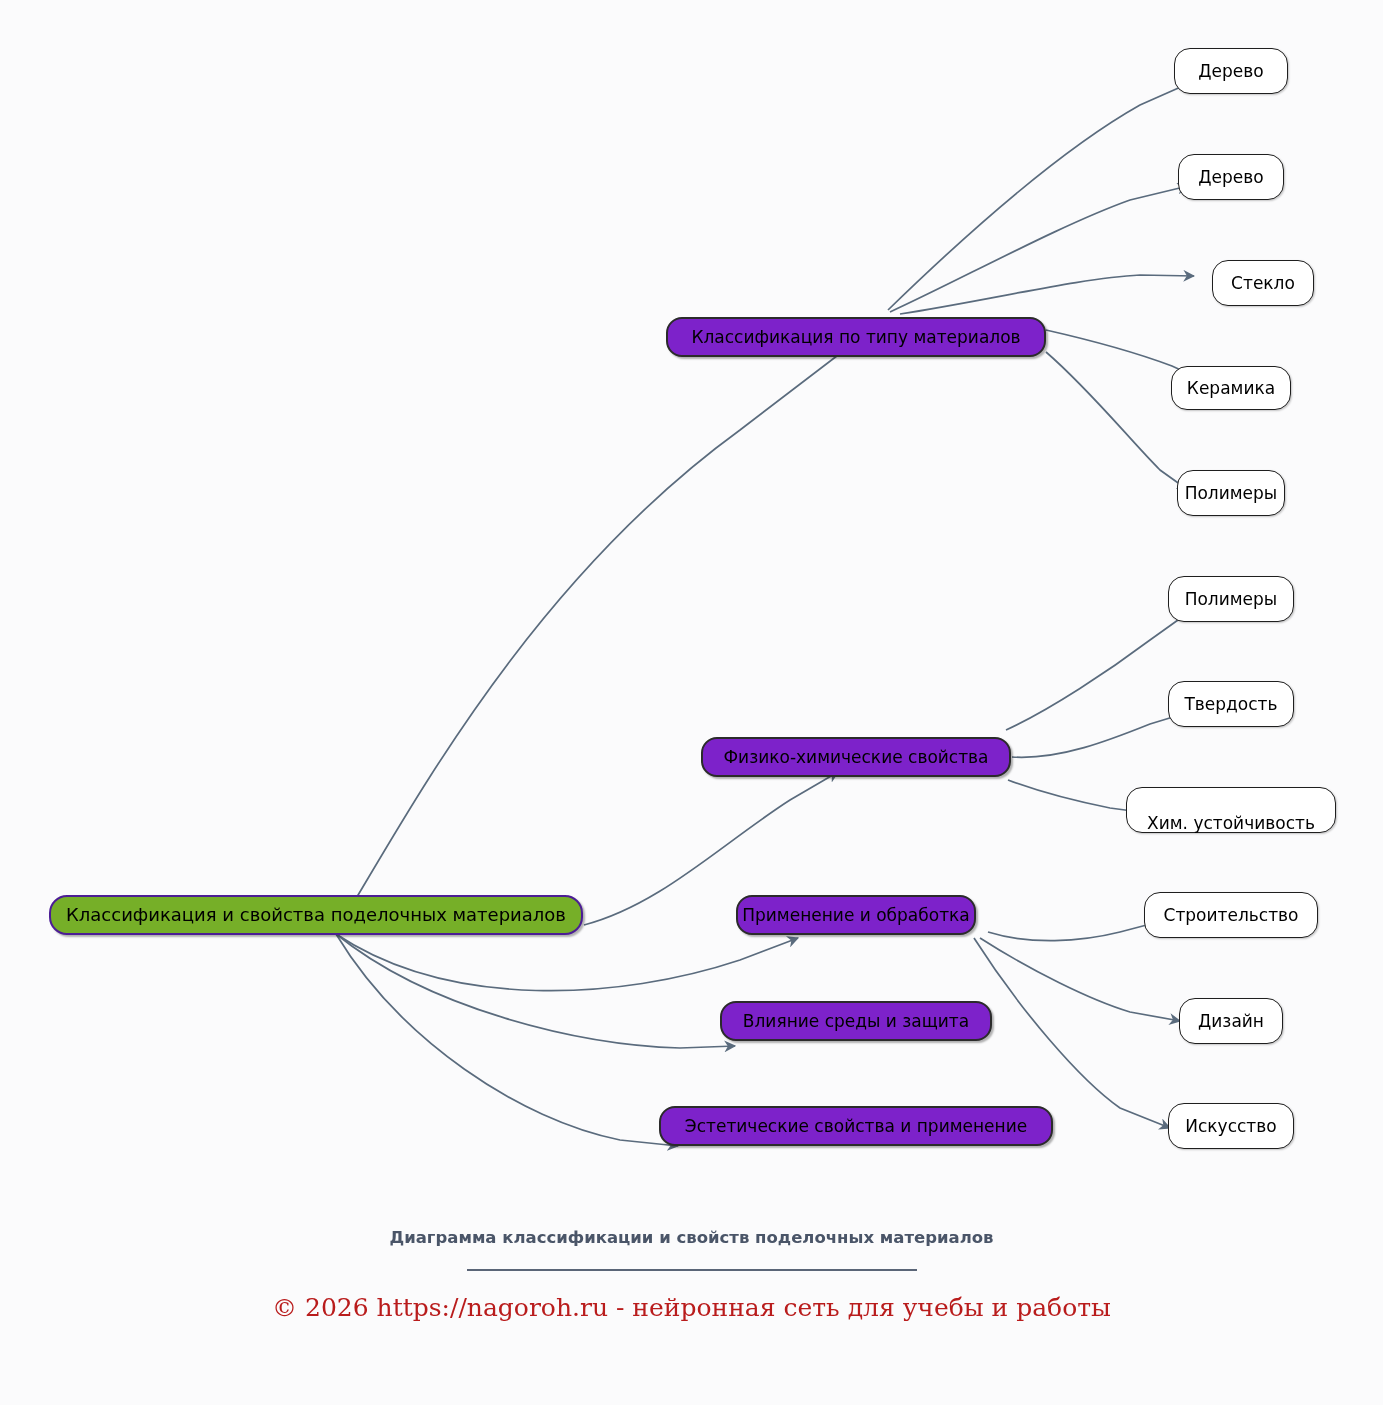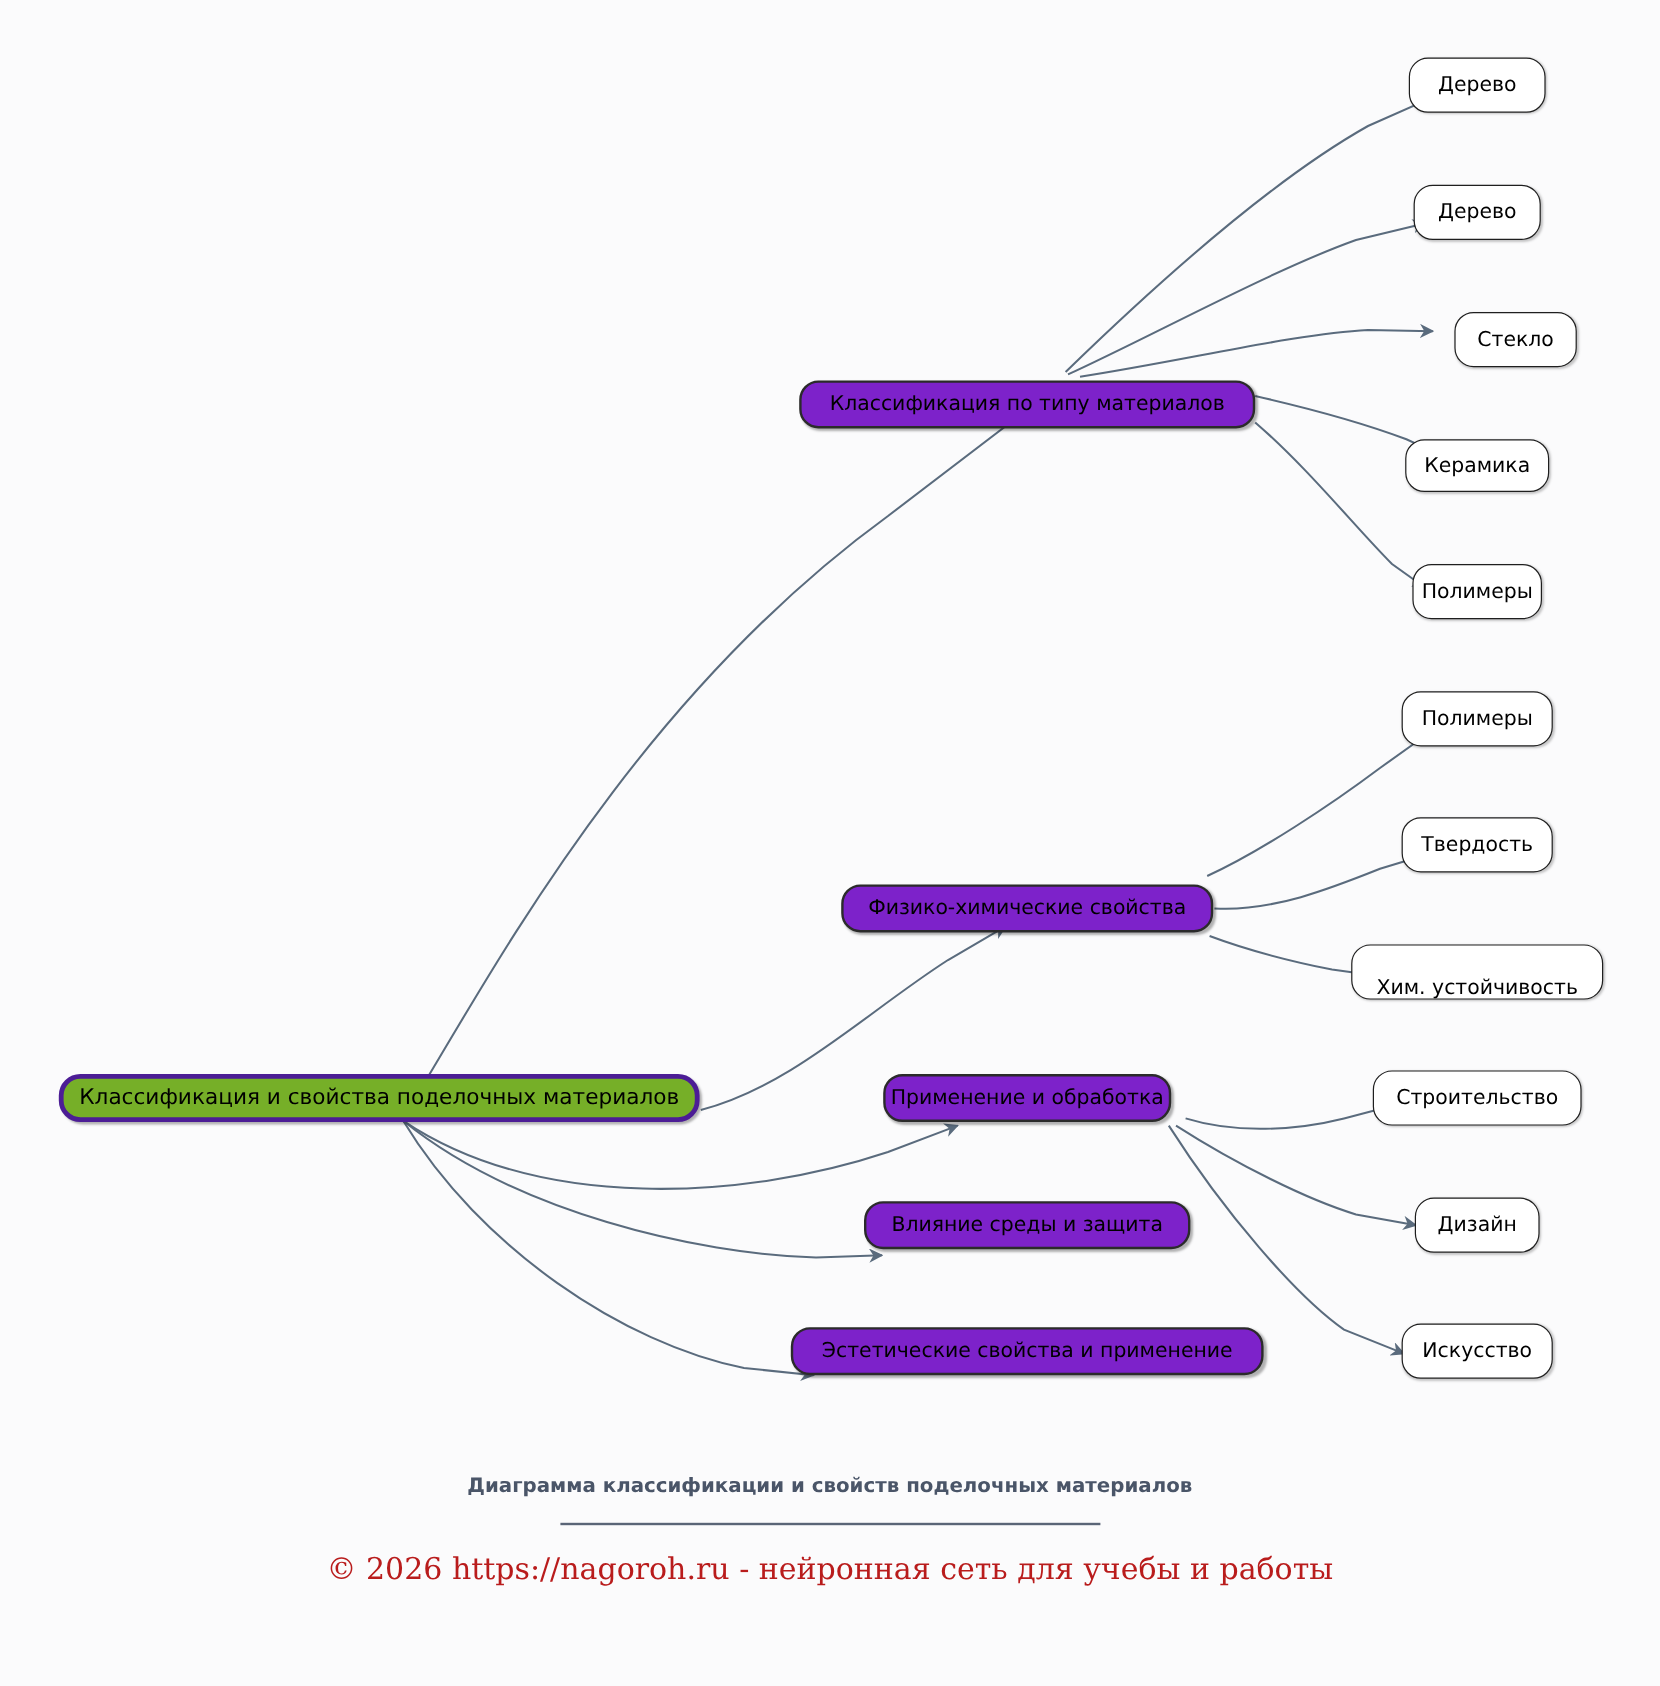--- a/index.html
+++ b/index.html
@@ -36,21 +36,21 @@
     justify-content: center;
     white-space: nowrap;
     border-radius: 16px;
     font-size: 17px;
     line-height: 1;
     color: #000000;
     transform: translate(-50%, -50%);
   }
   .node-root {
     background: #76af28;
-    border: 4px solid #4c1d95;
+    border: 2px solid #4c1d95;
     border-radius: 18px;
     font-size: 18px;
     box-shadow: 2px 2px 2px rgba(0,0,0,0.30);
   }
   .node-category {
     background: #7d22ca;
     border: 2px solid #2b2b2b;
     border-radius: 16px;
     font-size: 17px;
     box-shadow: 2px 2px 2px rgba(0,0,0,0.30);

